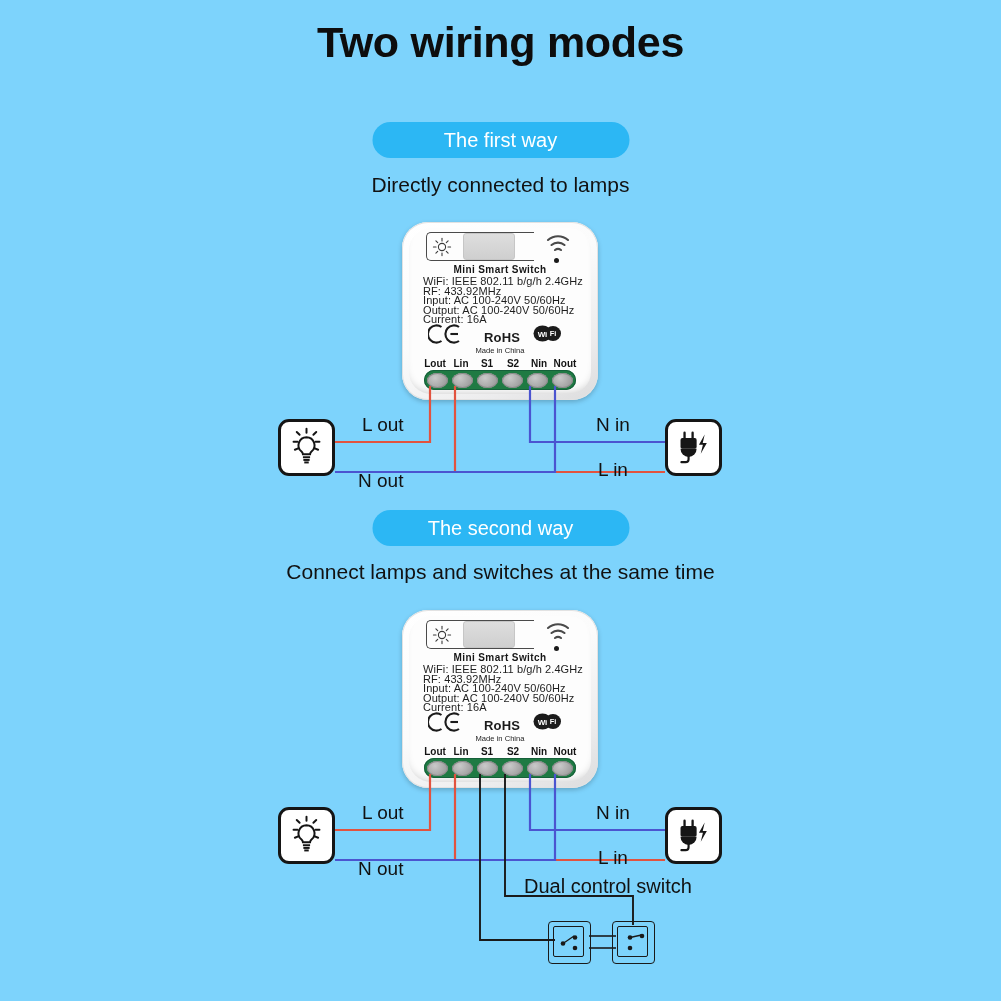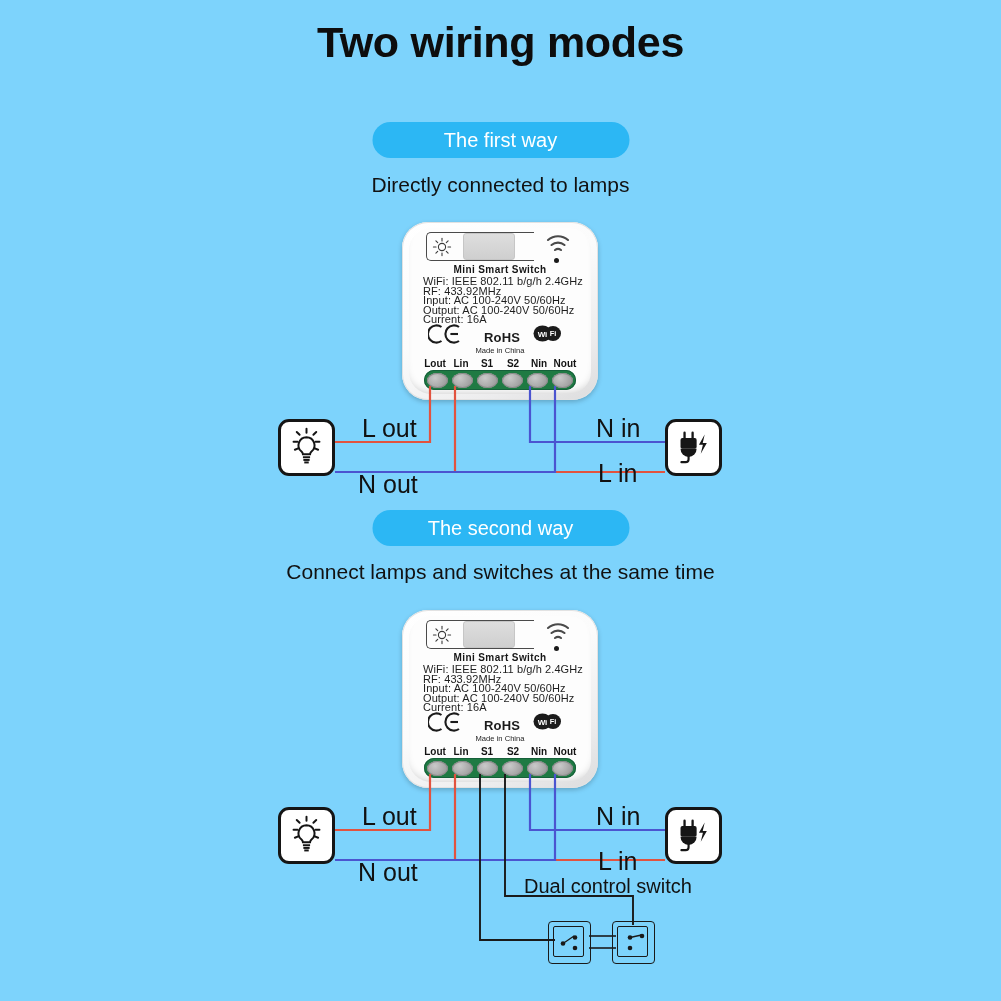--- a/index.html
+++ b/index.html
@@ -201,21 +201,21 @@
     width: 57px; height: 57px;
     border: 3.2px solid #151515;
     border-radius: 11px;
     background: #ffffff;
   }
   .iconbox svg { position: absolute; left: 0; top: 0; }
 
   
   .wlabel {
     position: absolute;
-    font-size: 25px;
+    font-size: 19px;
     color: #111111;
     white-space: nowrap;
   }
   .dual-label {
     position: absolute;
     font-size: 20px;
     color: #111111;
     white-space: nowrap;
   }
 

